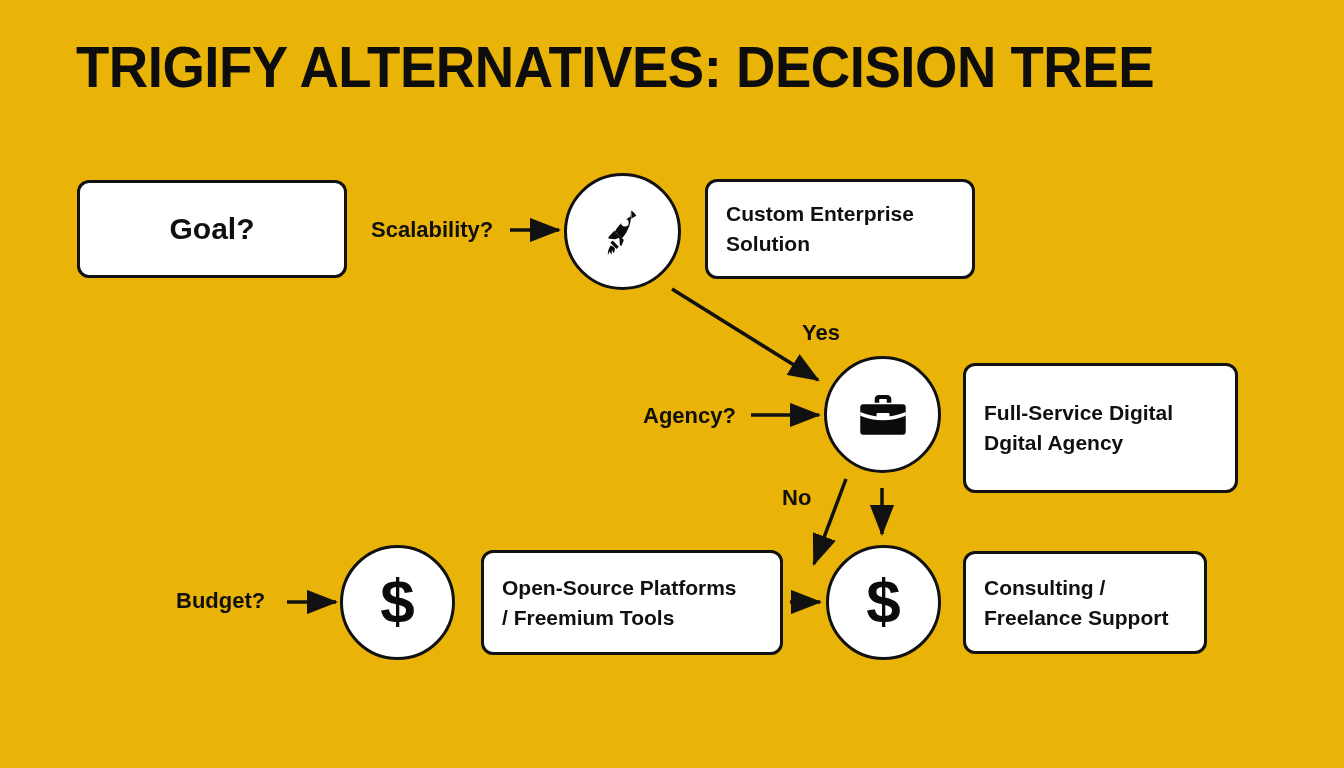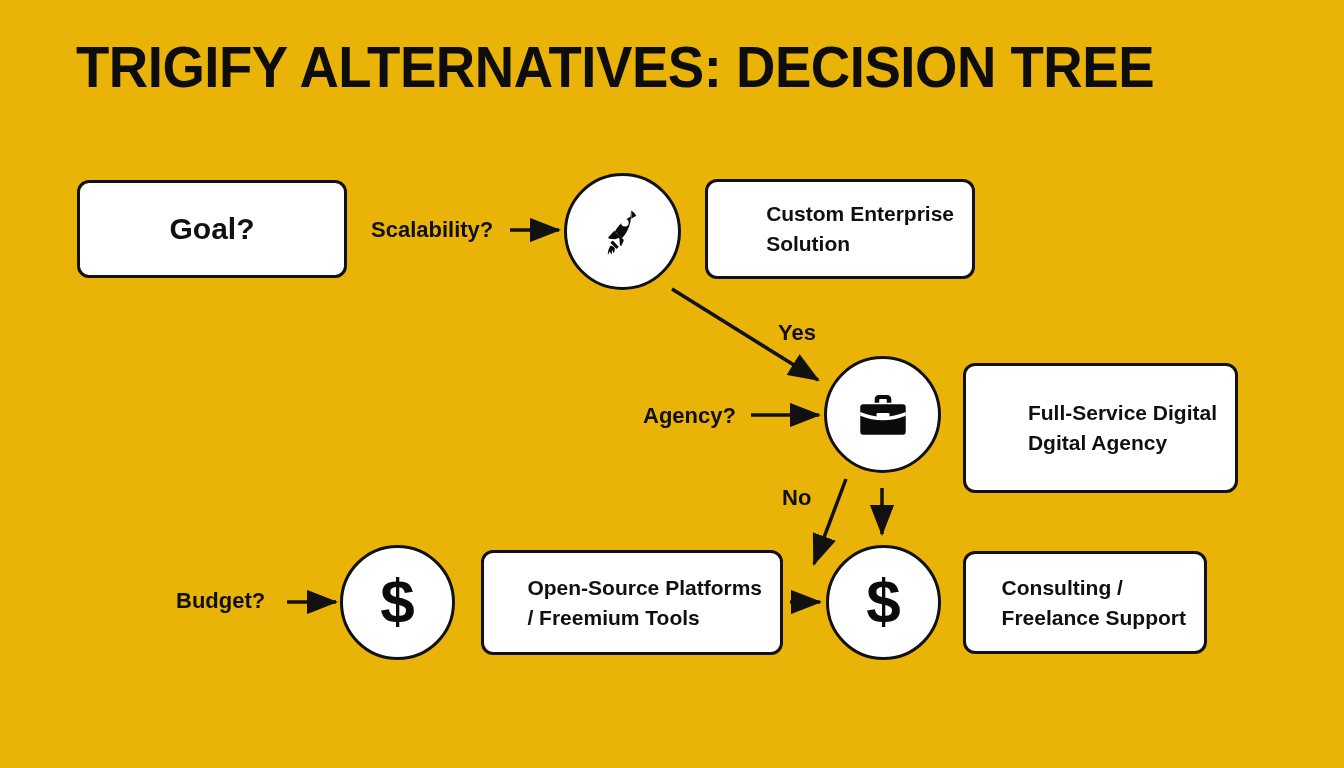--- a/index.html
+++ b/index.html
@@ -36,21 +36,20 @@
   
   .node-box {
     position: absolute;
     box-sizing: border-box;
     border: 3px solid #111111;
     border-radius: 12px;
     background: #ffffff;
     display: flex;
     align-items: center;
     padding: 14px 18px;
-    justify-content: flex-end;
   }
   .node-box .box-text {
     font-family: "Liberation Sans", sans-serif;
     font-weight: 700;
     font-size: 21px;
     line-height: 1.42;
     color: #101010;
     white-space: pre-line;
   }
   .node-box.centered {
@@ -164,21 +163,21 @@
         </g>
       </svg>
     </span>
   </div>
 
   <div class="node-box" style="left:705px; top:179px; width:270px; height:100px;">
     <span class="box-text">Custom Enterprise
 Solution</span>
   </div>
 
-  <div class="edge-label" style="left:778px; top:322px;">Yes</div>
+  <div class="edge-label" style="left:802px; top:322px;">Yes</div>
 
   <div class="edge-label" style="left:643px; top:405px;">Agency?</div>
 
   <div class="icon-circle" style="left:824px; top:356px; width:117px; height:117px;">
     <span>
       <svg width="56" height="50" viewBox="0 0 64 56" aria-hidden="true">
         <g fill="#0b0b0b">
 
           <path d="M22.5 14V9.6c0-2.6 2.1-4.6 4.6-4.6h9.8c2.6 0 4.6 2.1 4.6 4.6V14h-5.2v-3.4c0-0.5-0.4-0.9-0.9-0.9h-6.8c-0.5 0-0.9 0.4-0.9 0.9V14z"></path>
 

